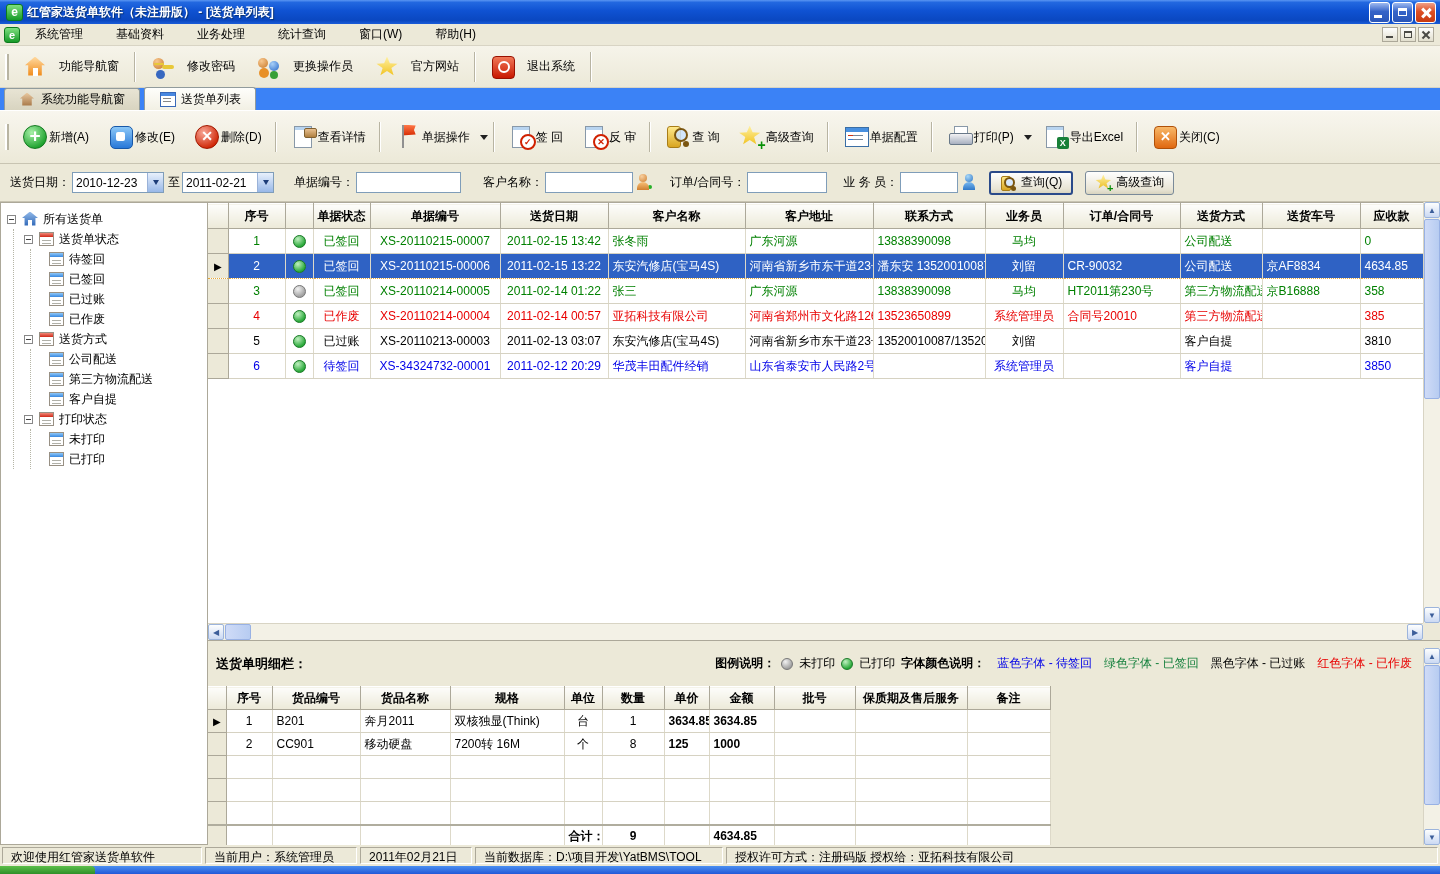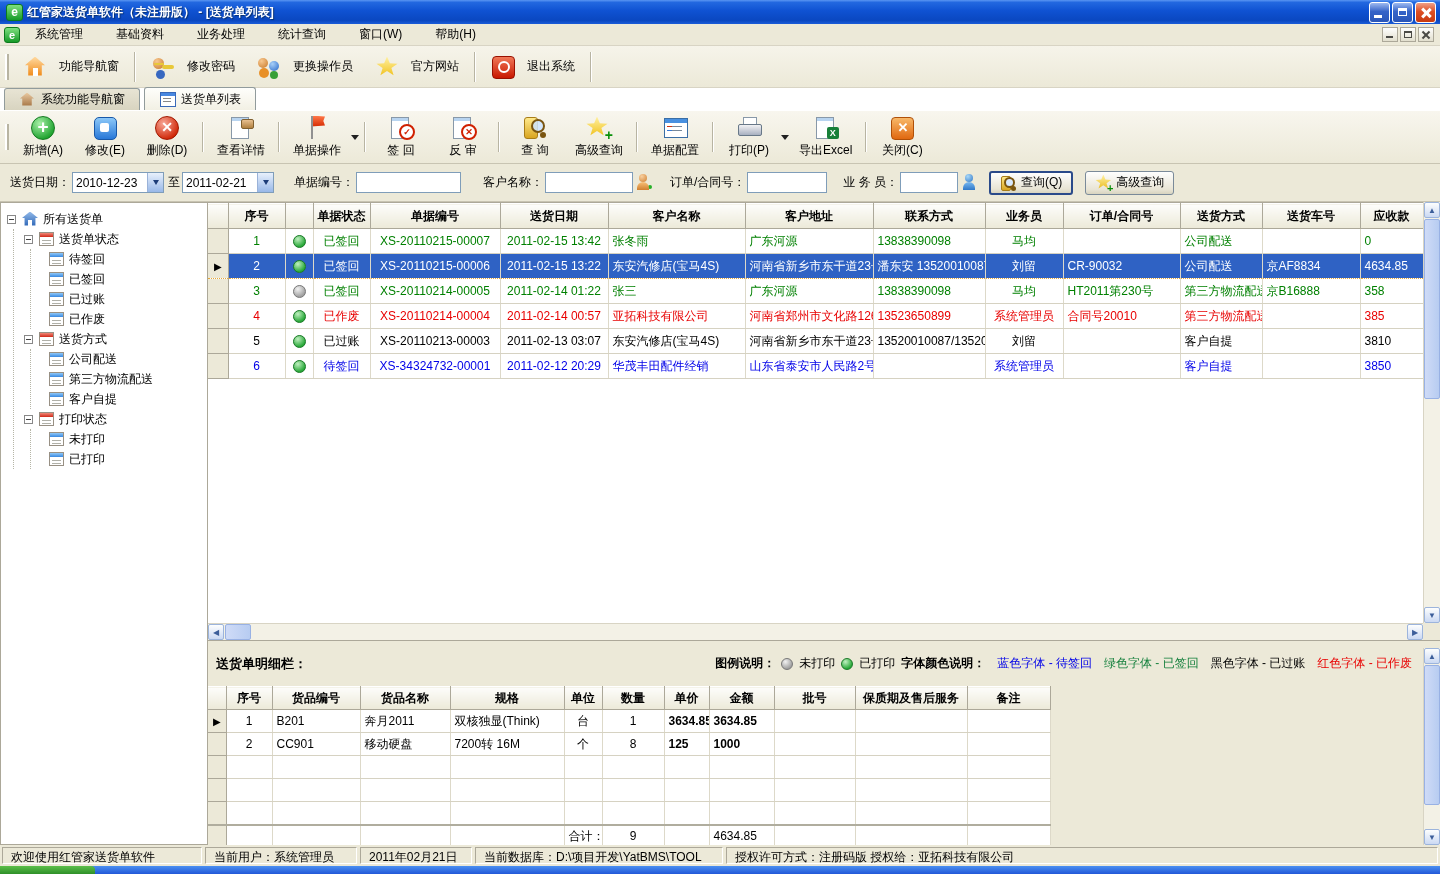--- a/index.html
+++ b/index.html
@@ -55,36 +55,36 @@
     background:radial-gradient(circle at 35% 30%,#f8c890,#c87828); box-shadow:1px 10px 0 0 #e89028; }
   [data-name="switch-operator-icon"]::after { content:""; position:absolute; right:2px; top:5px; width:10px; height:10px; border-radius:50%;
     background:radial-gradient(circle at 35% 30%,#a8d0f8,#2868c8); box-shadow:0 9px 0 -1px #38a038; }
   [data-name="website-star-icon"]::before { content:""; position:absolute; left:1px; top:1px; width:22px; height:20px;
     background:linear-gradient(#fff0a0,#f0c018); clip-path:polygon(50% 0%,63% 34%,98% 36%,70% 58%,80% 94%,50% 72%,20% 94%,30% 58%,2% 36%,37% 34%); }
   [data-name="power-icon"]::before { content:""; position:absolute; left:1px; top:0; width:21px; height:21px; border-radius:4px;
     background:linear-gradient(#f07858,#c81800); border:1px solid #981000; }
   [data-name="power-icon"]::after { content:""; position:absolute; left:7px; top:5px; width:8px; height:8px; border-radius:50%; border:2.5px solid #fff; }
 
   
-  .tabrow { position:absolute; left:0; top:88px; width:1440px; height:23px; background:#ffffff;
+  .tabrow { position:absolute; left:0; top:88px; width:1440px; height:23px; background:#3b82f6;
     border-bottom:1px solid #fff; display:flex; align-items:flex-end; padding-left:4px; }
   .tab { display:flex; align-items:center; gap:6px; height:22px; padding:0 14px; border:1px solid #919b9c; border-bottom:none;
     border-radius:3px 3px 0 0; background:linear-gradient(#e8e4d4,#d8d4c0); }
   .tab.active { background:linear-gradient(#fefefb,#f2f0e4); height:23px; }
   .tabico { width:16px; height:14px; position:relative; display:inline-block; }
   [data-name="house-small-icon"]::before { content:""; position:absolute; left:1px; top:0; width:14px; height:13px;
     background:linear-gradient(#e8c8a0,#a87848); clip-path:polygon(50% 0,100% 46%,84% 46%,84% 100%,16% 100%,16% 46%,0 46%); }
   [data-name="doclist-icon"]::before { content:""; position:absolute; left:1px; top:0; width:14px; height:13px; background:#fff; border:1px solid #3868b8;
     box-shadow:inset 0 3px 0 #4888e0; }
   [data-name="doclist-icon"]::after { content:""; position:absolute; left:4px; top:6px; width:8px; height:1px; background:#888; box-shadow:0 3px 0 #888; }
 
   
   .maintoolbar { position:absolute; left:0; top:111px; width:1440px; height:53px;
     background:linear-gradient(#f8f6ee,#ece9d8); border-bottom:1px solid #c8c4b2; display:flex; align-items:center; padding-left:2px; }
-  .tbtn { display:flex; flex-direction:column; align-items:center; justify-content:center; min-width:62px; height:49px; padding:1px 8px 2px;
+  .tbtn { display:flex; flex-direction:row; align-items:center; justify-content:center; min-width:62px; height:49px; padding:1px 8px 2px;
     border:1px solid transparent; border-radius:2px; }
   .tbtn .tlabel { margin-top:2px; white-space:nowrap; }
   .tico { width:28px; height:26px; position:relative; display:block; }
   .tb-caret { width:10px; height:49px; display:flex; align-items:center; justify-content:center; }
   .tb-caret i { width:0; height:0; border-left:4px solid transparent; border-right:4px solid transparent; border-top:5px solid #202020; }
 
   [data-name="add-icon"]::before { content:""; position:absolute; left:2px; top:1px; width:22px; height:22px; border-radius:50%;
     background:radial-gradient(circle at 35% 30%,#a8f0a8,#1ea22e 75%); border:1px solid #157a22; }
   [data-name="add-icon"]::after { content:"+"; position:absolute; left:3px; top:1px; width:22px; color:#fff; font:bold 19px/22px "Liberation Sans",sans-serif; text-align:center; }
   [data-name="edit-icon"]::before { content:""; position:absolute; left:3px; top:2px; width:21px; height:21px; border-radius:5px;
@@ -199,21 +199,21 @@
   .hsb { height:17px; border-top:1px solid #d8d4c4; }
   .corner { position:absolute; right:0; width:17px; height:17px; background:#ece9d8; }
 
   .bottom-panel { position:absolute; left:0; top:438px; width:1232px; height:205px; background:#ece9d8; border-top:1px solid #aca899; }
   .legend-row { height:45px; display:flex; align-items:center; padding:0 8px; white-space:nowrap; }
   .detail-title { font-weight:bold; font-size:13px; }
   .legend-right { margin-left:auto; display:flex; align-items:center; gap:6px; padding-right:20px; }
   .legend-right .dot { width:12px; height:12px; }
   .detail-table th { height:23px; }
   .detail-table td { height:23px; }
-  tr.total-row td { border-top:2px solid #b0ad9e; font-weight:normal; }
+  tr.total-row td { border-top:2px solid #b0ad9e; font-weight:bold; }
 
   
   .statusbar { position:absolute; left:0; top:845px; width:1440px; height:21px; background:#ece9d8; display:flex; align-items:stretch; padding:2px 2px; gap:3px; }
   .spanel { border:1px solid; border-color:#aca899 #fff #fff #aca899; padding:1px 8px 0; overflow:hidden; white-space:nowrap; }
   .taskbar { position:absolute; left:0; top:866px; width:1440px; height:8px; background:linear-gradient(#4a8ff0,#2258d8); }
   .start-frag { position:absolute; left:0; top:0; width:95px; height:8px; background:linear-gradient(#5cbf4a,#2e8f28); border-radius:0 4px 0 0; }
 </style>
 </head>
 <body>
 

